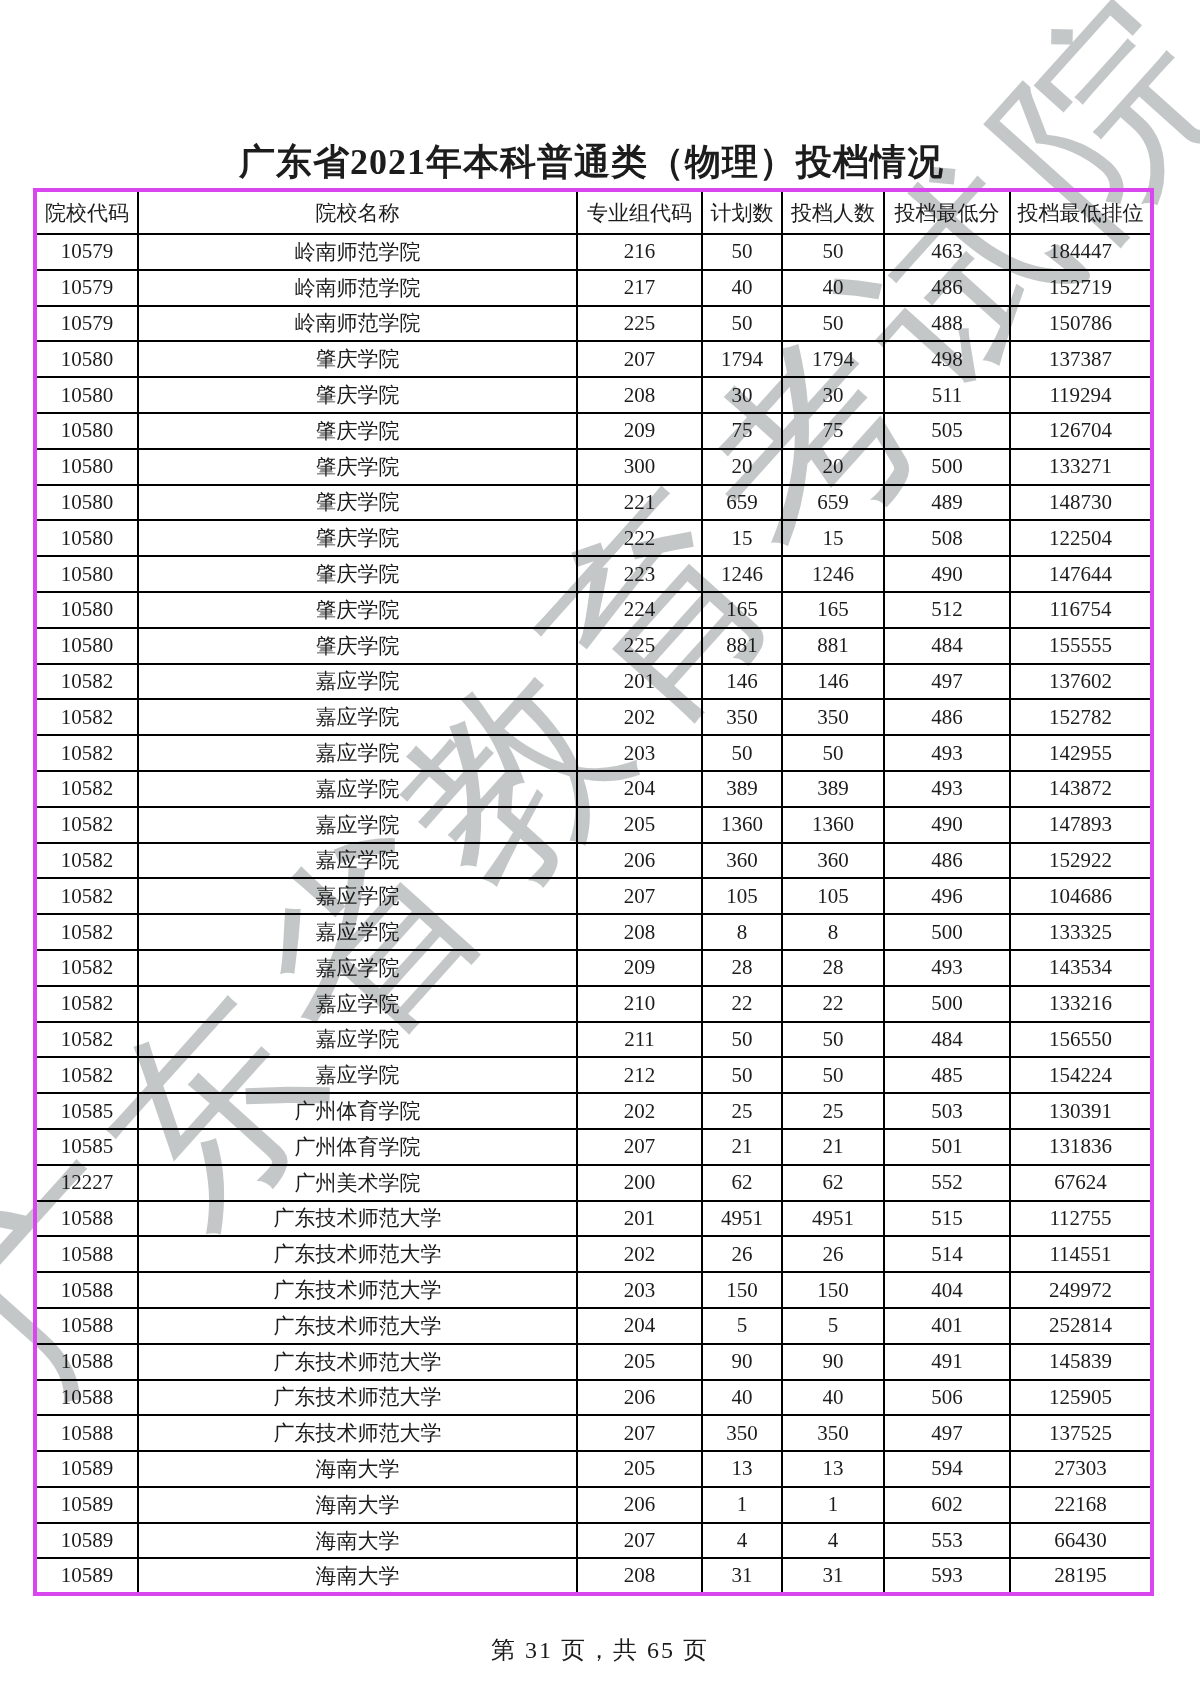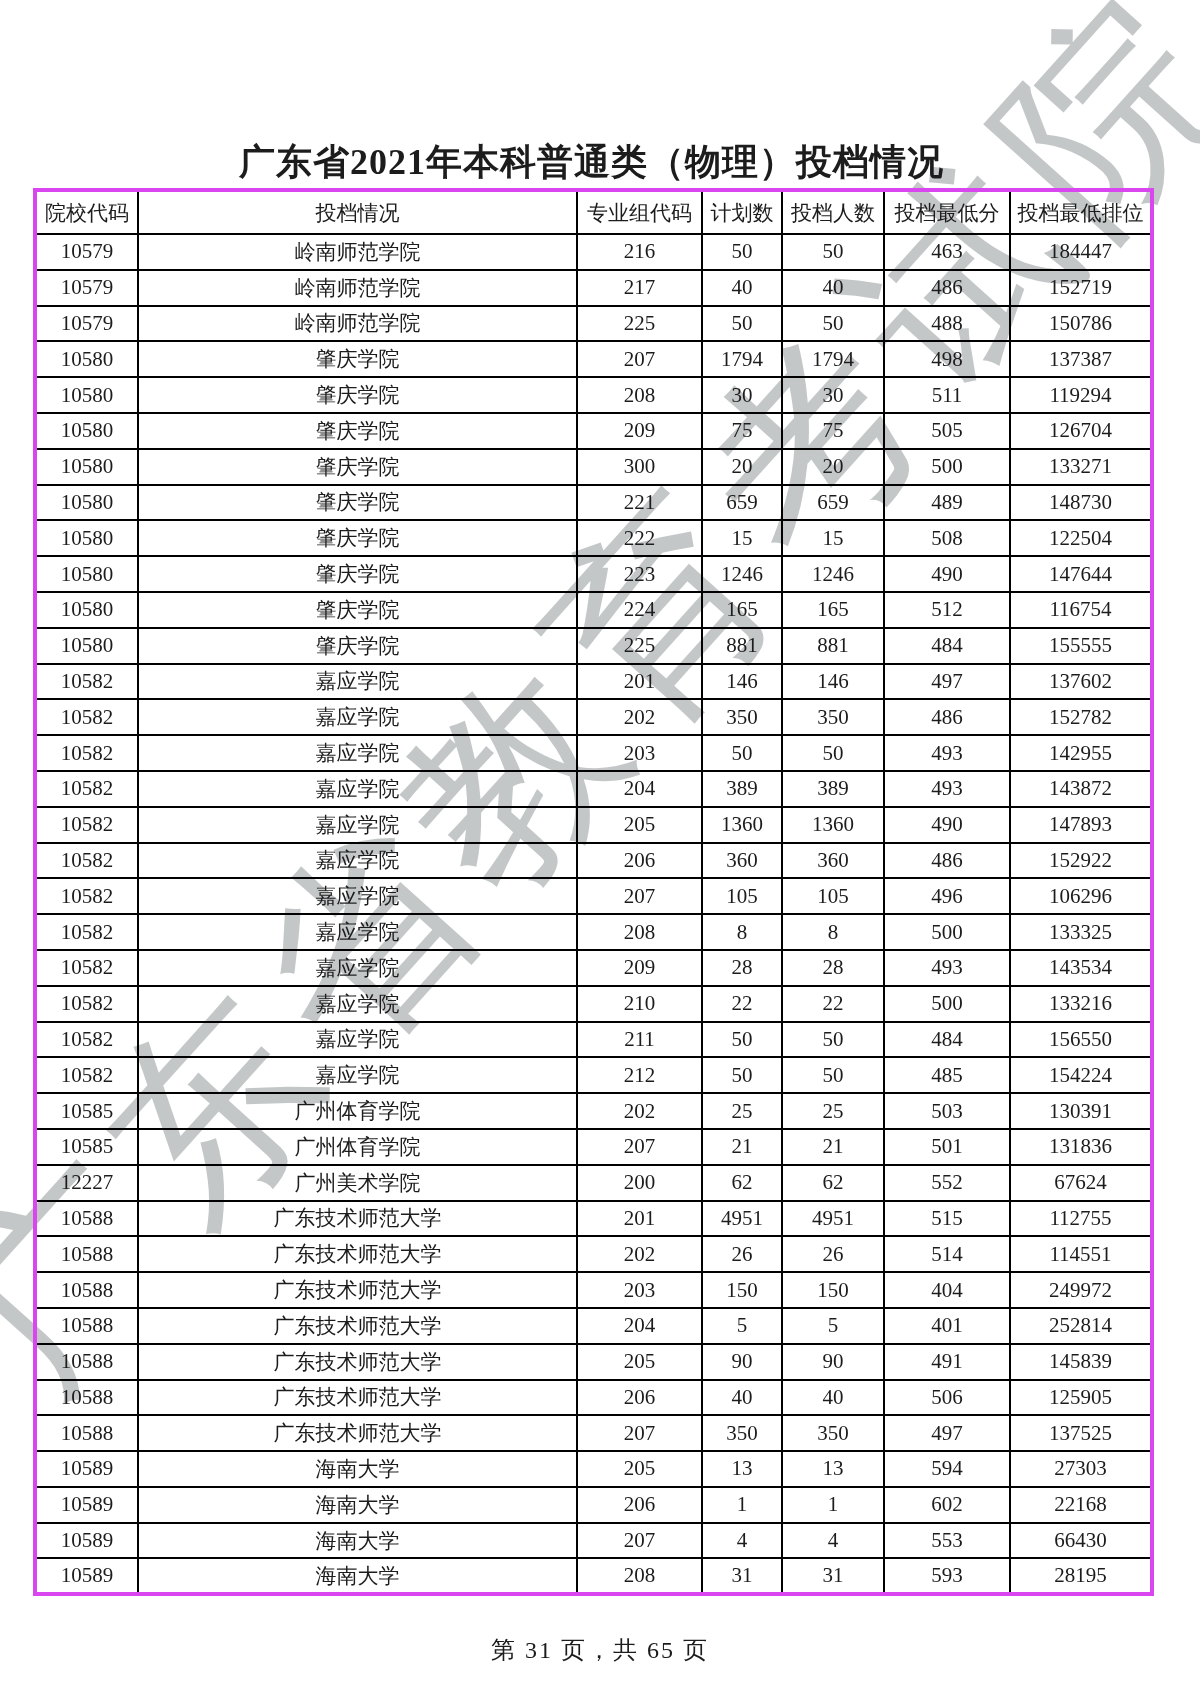--- a/index.html
+++ b/index.html
@@ -104,21 +104,21 @@
       <col style="width:439px">
       <col style="width:125px">
       <col style="width:80px">
       <col style="width:102px">
       <col style="width:126px">
       <col style="width:142px">
     </colgroup>
     <thead>
       <tr>
           <th>院校代码</th>
-          <th>投档情况</th>
+          <th>院校名称</th>
           <th>专业组代码</th>
           <th>计划数</th>
           <th>投档人数</th>
           <th>投档最低分</th>
           <th>投档最低排位</th>
         </tr>
     </thead>
     <tbody>
         <tr>
           <td>10579</td>
@@ -282,21 +282,21 @@
           <td>486</td>
           <td>152922</td>
         </tr>
         <tr>
           <td>10582</td>
           <td>嘉应学院</td>
           <td>207</td>
           <td>105</td>
           <td>105</td>
           <td>496</td>
-          <td>106296</td>
+          <td>104686</td>
         </tr>
         <tr>
           <td>10582</td>
           <td>嘉应学院</td>
           <td>208</td>
           <td>8</td>
           <td>8</td>
           <td>500</td>
           <td>133325</td>
         </tr>

